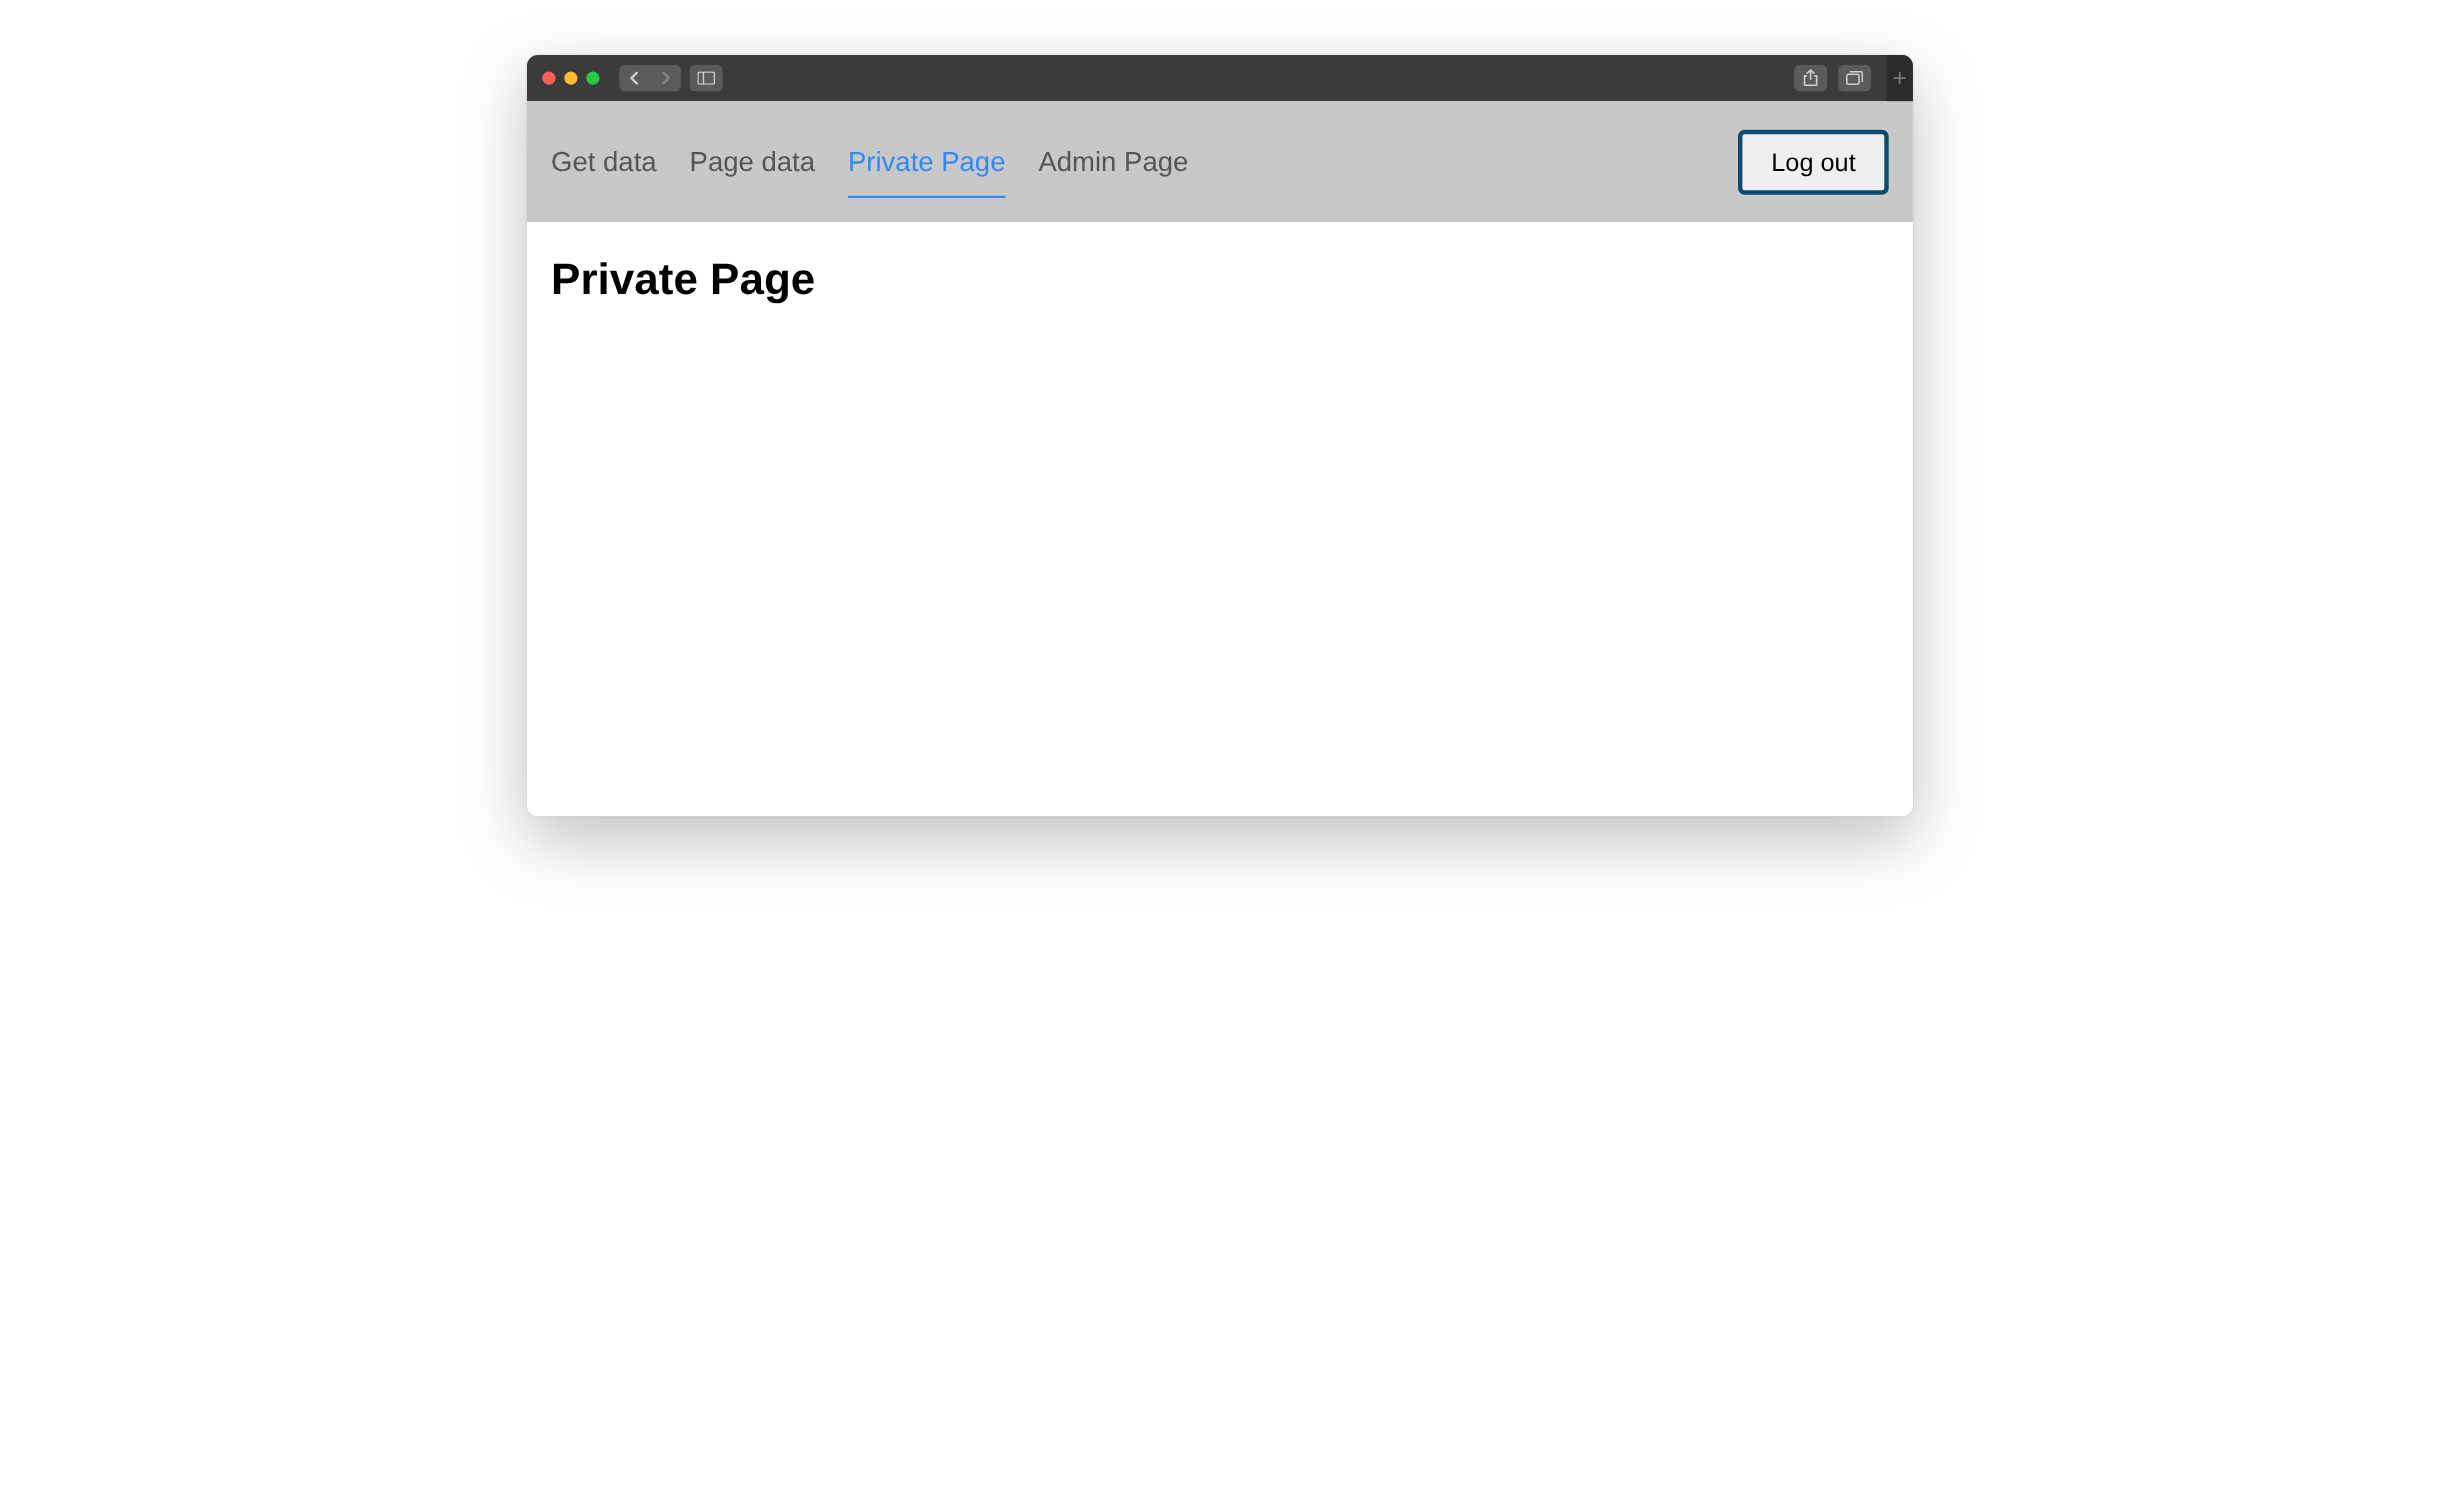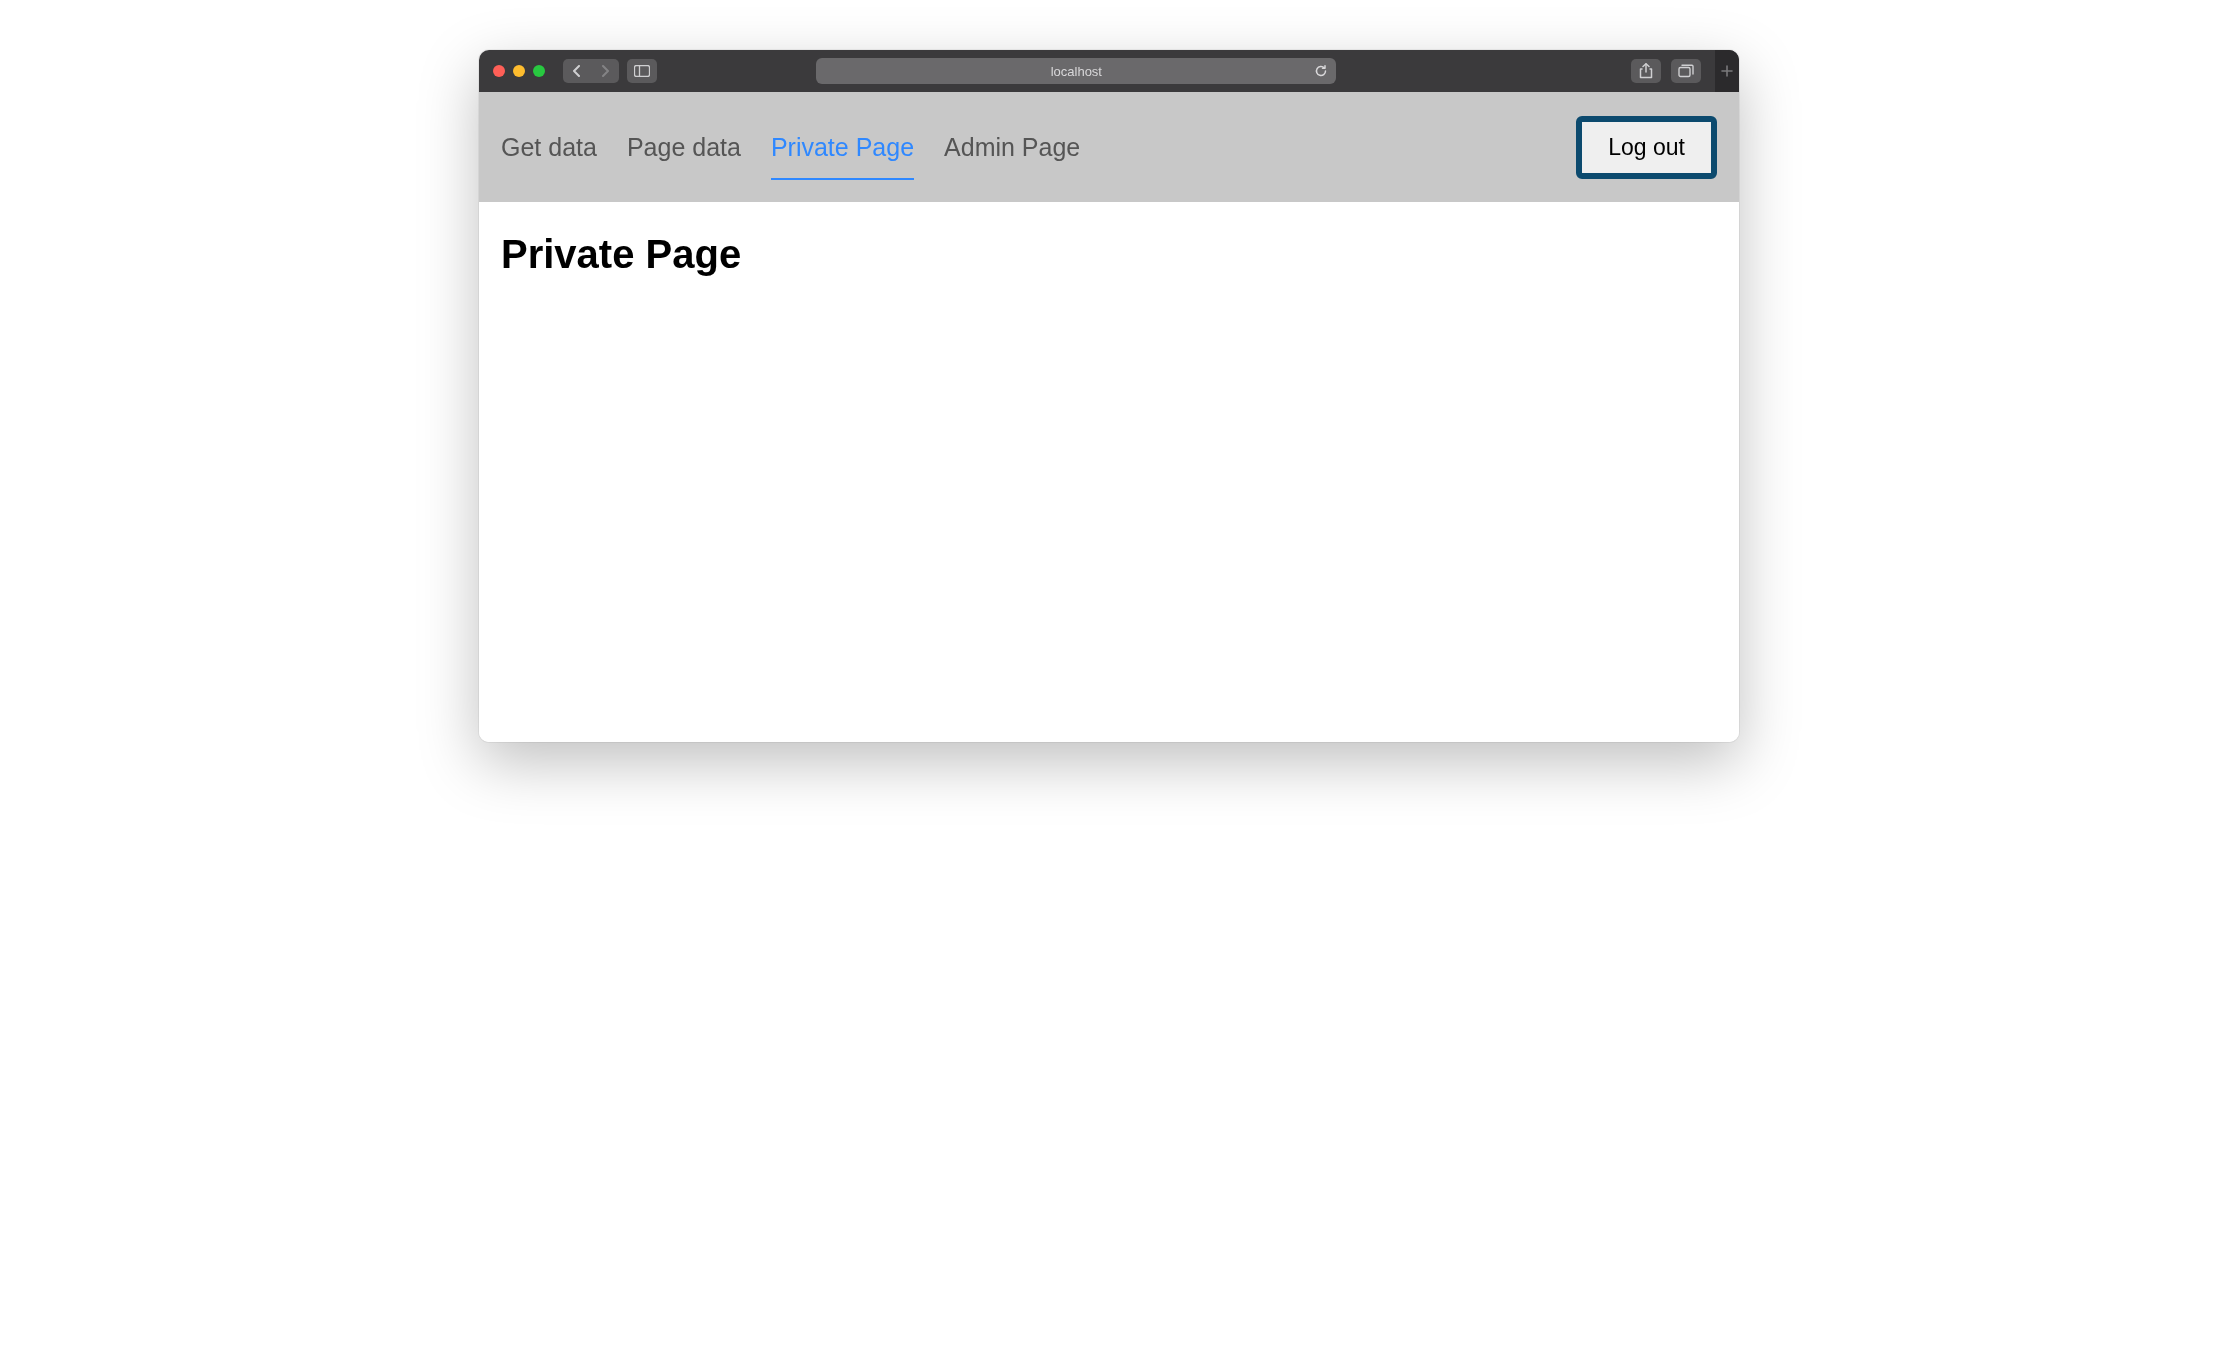--- a/index.html
+++ b/index.html
@@ -163,21 +163,21 @@
       left: 0;
       right: 0;
       bottom: -10px;
       height: 2px;
       background: #2f88ff;
     }
 
     .logout-btn {
       margin-left: auto;
       background: #efefef;
-      border: 6px solid #0c4a6e;
+      border: 4px solid #0c4a6e;
       border-radius: 6px;
       padding: 12px 26px;
       font-size: 23px;
       color: #000000;
       cursor: pointer;
       font-family: inherit;
     }
 
     
     .content {
@@ -219,29 +219,20 @@
       </div>
     </div>
 
     <div class="sidebar-btn">
       <svg width="16" height="12" viewBox="0 0 16 12">
         <rect x="0.5" y="0.5" width="15" height="11" rx="2" stroke="#cfcfd1" stroke-width="1.3" fill="none"></rect>
         <line x1="5.5" y1="0.5" x2="5.5" y2="11.5" stroke="#cfcfd1" stroke-width="1.3"></line>
       </svg>
     </div>
 
-    <div class="address-bar">
-      <span>localhost</span>
-      <span class="reload">
-        <svg width="14" height="14" viewBox="0 0 14 14">
-          <path d="M11.5 7a4.5 4.5 0 1 1-1.3-3.2" stroke="#d9d8da" stroke-width="1.5" fill="none" stroke-linecap="round"></path>
-          <path d="M11 1.8 L11 4.3 L8.5 4.3" stroke="#d9d8da" stroke-width="1.5" fill="none" stroke-linecap="round" stroke-linejoin="round"></path>
-        </svg>
-      </span>
-    </div>
 
     <div class="toolbar-right">
       <div class="toolbar-icon-btn">
         <svg width="14" height="16" viewBox="0 0 14 16">
           <path d="M7 1 L7 9" stroke="#cfcfd1" stroke-width="1.5" stroke-linecap="round"></path>
           <path d="M4 3.5 L7 0.8 L10 3.5" stroke="#cfcfd1" stroke-width="1.5" fill="none" stroke-linecap="round" stroke-linejoin="round"></path>
           <path d="M3 6 L1.5 6 L1.5 14.5 L12.5 14.5 L12.5 6 L11 6" stroke="#cfcfd1" stroke-width="1.5" fill="none" stroke-linecap="round" stroke-linejoin="round"></path>
         </svg>
       </div>
       <div class="toolbar-icon-btn">

